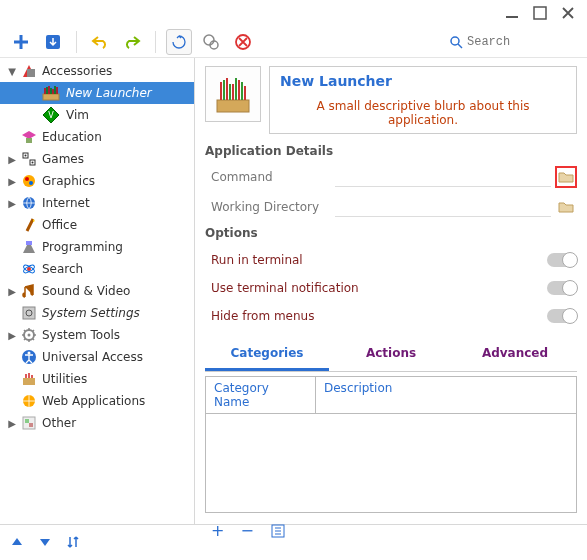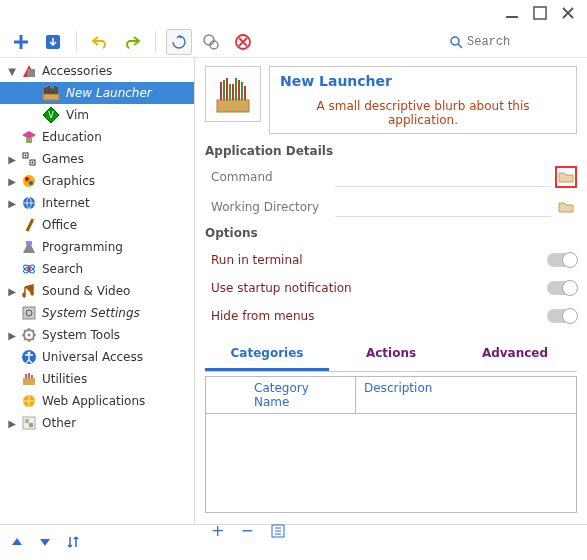--- a/index.html
+++ b/index.html
@@ -34,21 +34,21 @@
 .form-row .finput { flex: 1; border-bottom: 1px solid #ddd; height: 20px; }
 .form-row .fbtn { width: 22px; height: 22px; display: inline-flex; align-items: center; justify-content: center; margin-left: 4px; }
 .red-box { border: 2px solid #e33; }
 .opt-row { display: flex; align-items: center; height: 28px; }
 .opt-row .olabel { flex: 1; color: #7f1d1d; font-size: 12px; padding-left: 6px;}
 .toggle { width: 30px; height: 14px; background: #ccc; border-radius: 8px; position: relative; }
 .toggle::after { content:''; position:absolute; width:14px; height:14px; background:#fff; border:1px solid #aaa; border-radius:50%; top:-1px; right:-1px; }
 .tabs { display: flex; margin-top: 8px; border-bottom: 1px solid #ccc; }
 .tab { flex: 1; text-align: center; padding: 8px 0; font-weight: bold; color: #701a75; font-size: 12px; }
 .tab.active { color: #2c6fd1; border-bottom: 3px solid #2c6fd1; }
-.table-head { display:flex; border:1px solid #bbb; border-bottom:none; margin-top:4px;padding-left:40px; }
+.table-head { display:flex; border:1px solid #bbb; border-bottom:none; margin-top:4px; }
 .table-head .th { padding:4px 8px; color:#2c6fd1; font-size:12px; border-right:1px solid #bbb; }
 .table-body { border:1px solid #bbb; height:100px; }
 .table-actions { display:flex; gap:16px; padding:8px 6px; color:#2c6fd1; font-size:16px; align-items:center;}
 .bottombar { height: 34px; border-top: 1px solid #d8d8d8; display:flex; align-items:center; padding:0 10px; gap:14px; }
 .bottombar .bb { color:#2c6fd1; font-size:14px; }
 svg { display:block; }
 </style>
 </head>
 <body>
 
@@ -336,21 +336,21 @@
           </svg>
         </span>
     </div>
 
     <div class="section-h">Options</div>
     <div class="opt-row">
         <span class="olabel">Run in terminal</span>
         <span class="toggle"></span>
       </div>
     <div class="opt-row">
-        <span class="olabel">Use startup notification</span>
+        <span class="olabel">Use terminal notification</span>
         <span class="toggle"></span>
       </div>
     <div class="opt-row">
         <span class="olabel">Hide from menus</span>
         <span class="toggle"></span>
       </div>
 
     <div class="tabs">
       <div class="tab active">Categories</div>
       <div class="tab">Actions</div>

